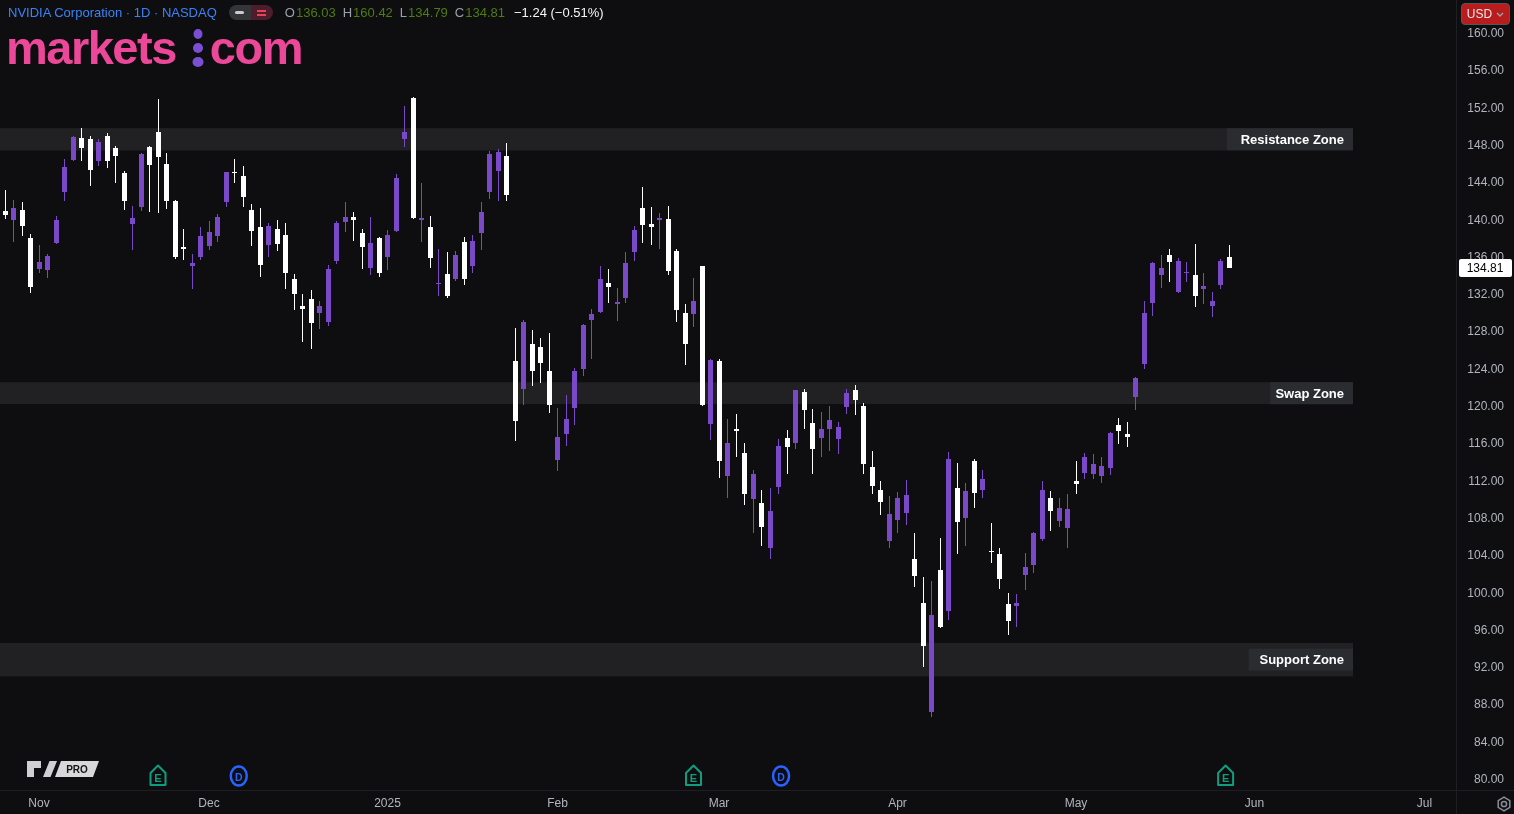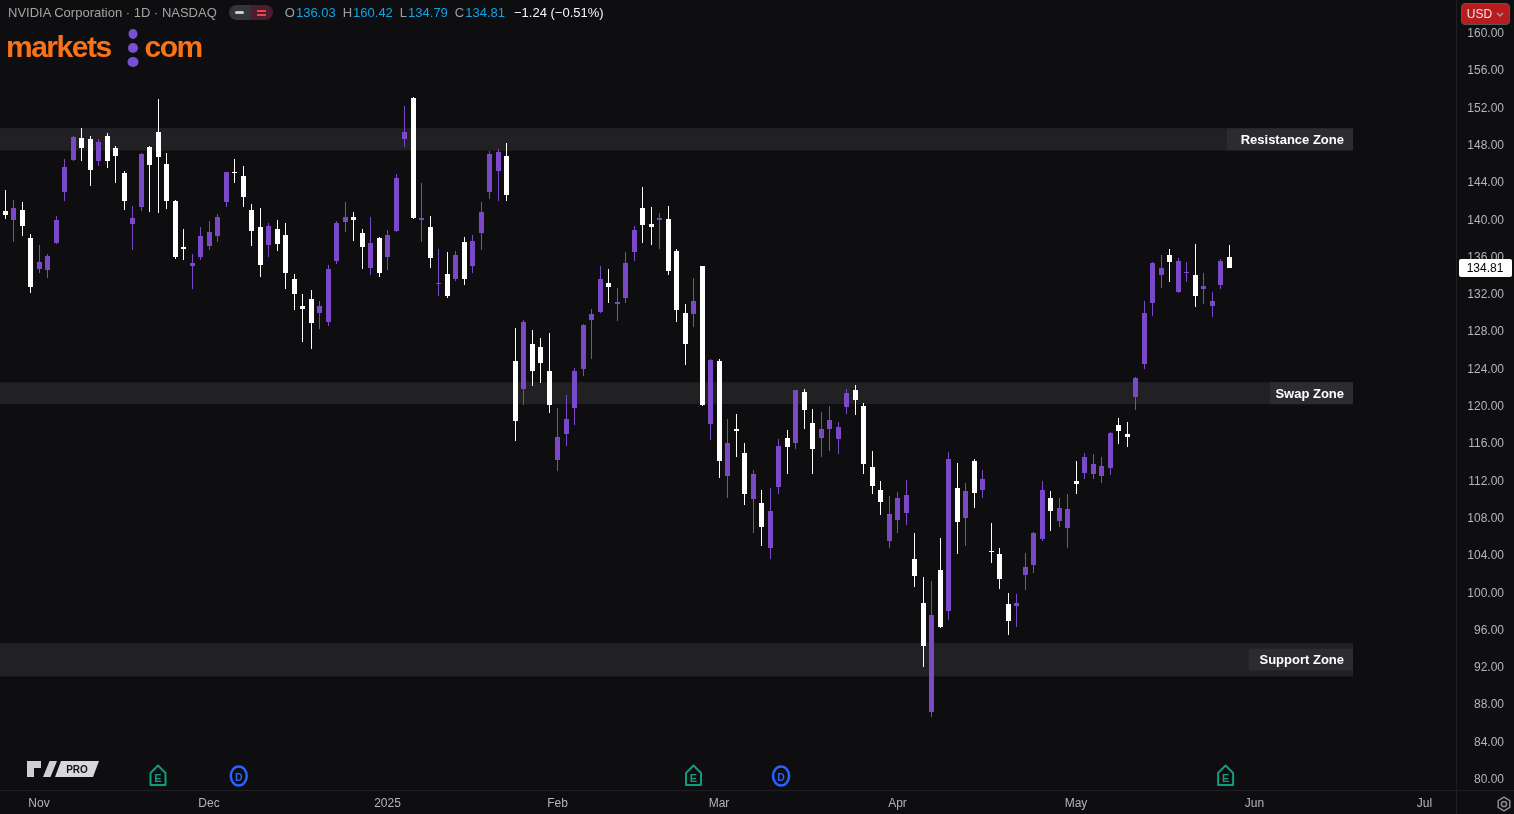--- a/index.html
+++ b/index.html
@@ -1,32 +1,32 @@
 <!DOCTYPE html>
 <html><head>
 <meta charset="utf-8">
 <style>
   html,body{margin:0;padding:0;background:#000;}
   .app{position:relative;width:1514px;height:814px;background:#0e0e10;overflow:hidden;
        font-family:"Liberation Sans","DejaVu Sans",sans-serif;}
   #chart-svg{position:absolute;left:0;top:0;}
   .legend-row{position:absolute;left:8px;top:5px;display:flex;align-items:center;gap:8px;
               font-size:13px;color:#e4e6ea;white-space:nowrap;z-index:5;}
-  .legend-title{font-weight:normal;color:#a3a3a3;}
+  .legend-title{font-weight:normal;color:#3b82f6;}
   .status-pill{display:flex;border-radius:8px;overflow:hidden;height:15px;margin:0 4px;}
   .status-pill .seg-left{width:22px;background:#343538;display:flex;align-items:center;justify-content:center;}
   .status-pill .seg-left i{display:block;width:9px;height:3px;border-radius:2px;background:#c9cbd0;}
   .status-pill .seg-right{width:22px;background:#4e1d2b;display:flex;flex-direction:column;align-items:center;justify-content:center;gap:2px;}
   .status-pill .seg-right i{display:block;width:9px;height:2px;background:#e84355;}
   .ohlc{display:flex;gap:7px;font-size:13px;}
   .ohlc .lab{color:#9aa0ab;margin-right:1px;}
-  .ohlc .val{color:#0ea5e9;}
+  .ohlc .val{color:#4d7c0f;}
   .ohlc .chg{color:#f5f6f8;margin-left:2px;}
   .brand{position:absolute;left:6px;top:20px;z-index:6;display:flex;align-items:center;
-         font-weight:bold;font-size:30px;letter-spacing:-1.5px;color:#f97316;line-height:1;}
+         font-weight:bold;font-size:47px;letter-spacing:-1.5px;color:#ec4899;line-height:1;}
   .brand .dots{display:inline-block;margin:4px 4px 0 14px;}
   .usd-btn{position:absolute;right:4px;top:3px;width:47px;height:20px;border:1px solid #56575c;
            border-radius:4px;display:flex;align-items:center;justify-content:center;gap:4px;
            font-size:12px;color:#e8e9ec;z-index:6;background:#b91c1c;cursor:pointer;}
   .usd-btn svg{margin-top:1px;}
   .tvpro{position:absolute;left:27px;top:761px;z-index:6;cursor:pointer;}
   .gear{position:absolute;left:1495px;top:795px;z-index:6;cursor:pointer;}
   text{font-family:"Liberation Sans","DejaVu Sans",sans-serif;}
 </style>
 </head>

